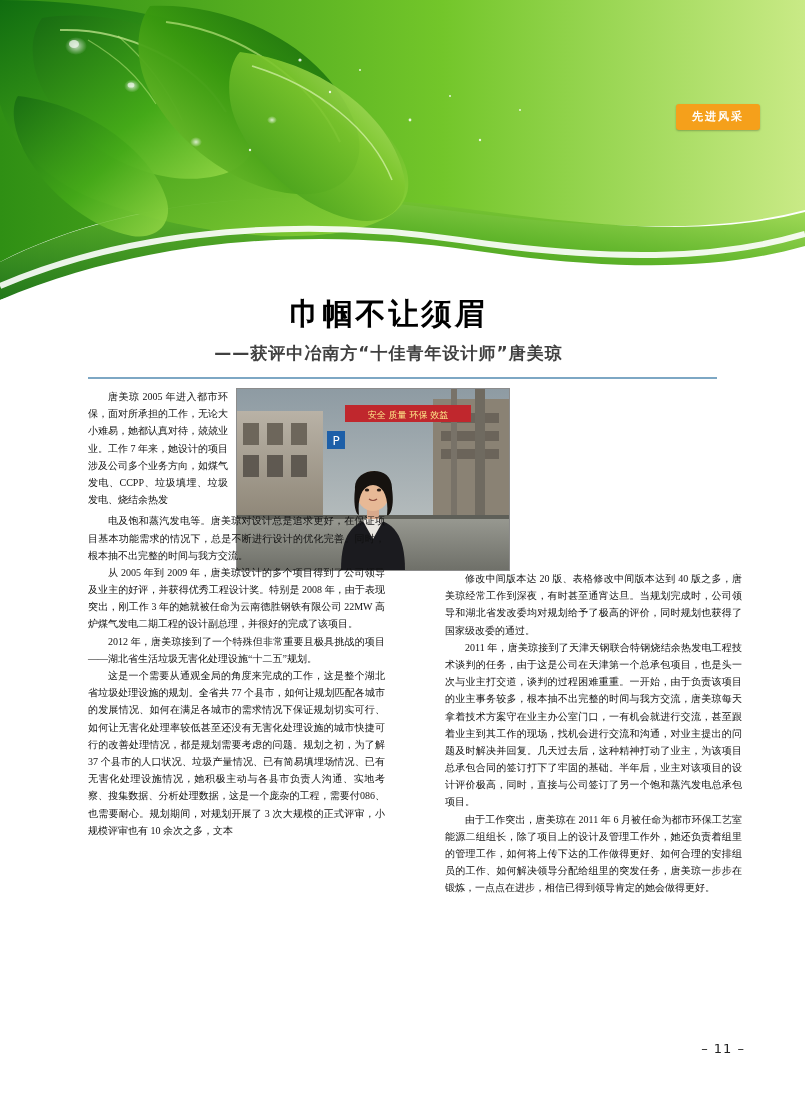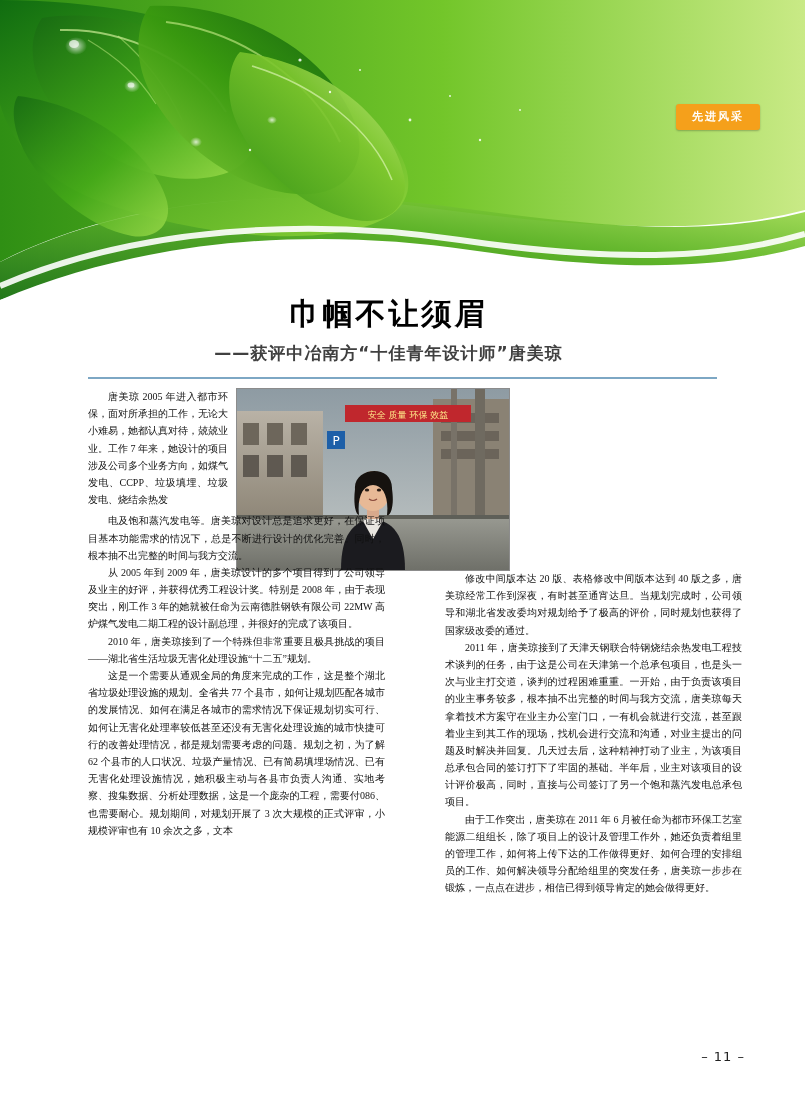--- a/index.html
+++ b/index.html
@@ -137,21 +137,21 @@
   }
   .lead-para p { text-indent: 2em; }
 
   
   .below-photo { margin-top: 4px; }
 
   
   .page-number {
     position: absolute;
     right: 60px;
-    bottom: 36px;
+    bottom: 44px;
     font-family: "DejaVu Sans", "Liberation Sans", sans-serif;
     font-size: 13px;
     color: #222222;
     letter-spacing: 1px;
     text-align: center;
   }
 </style>
 </head>
 <body>
 
@@ -320,22 +320,22 @@
         </svg>
       </div>
 
       <div class="col col-left">
         <div class="lead-para">
           <p>唐美琼 2005 年进入都市环保，面对所承担的工作，无论大小难易，她都认真对待，兢兢业业。工作 7 年来，她设计的项目涉及公司多个业务方向，如煤气发电、CCPP、垃圾填埋、垃圾发电、烧结余热发</p>
         </div>
         <div class="below-photo">
           <p>电及饱和蒸汽发电等。唐美琼对设计总是追求更好，在保证项目基本功能需求的情况下，总是不断进行设计的优化完善。同时，根本抽不出完整的时间与我方交流。</p>
           <p>从 2005 年到 2009 年，唐美琼设计的多个项目得到了公司领导及业主的好评，并获得优秀工程设计奖。特别是 2008 年，由于表现突出，刚工作 3 年的她就被任命为云南德胜钢铁有限公司 22MW 高炉煤气发电二期工程的设计副总理，并很好的完成了该项目。</p>
-          <p>2010 年，唐美琼接到了一个特殊但非常重要且极具挑战的项目——湖北省生活垃圾无害化处理设施“十二五”规划。</p>
-          <p>这是一个需要从通观全局的角度来完成的工作，这是整个湖北省垃圾处理设施的规划。全省共 77 个县市，如何让规划匹配各城市的发展情况、如何在满足各城市的需求情况下保证规划切实可行、如何让无害化处理率较低甚至还没有无害化处理设施的城市快捷可行的改善处理情况，都是规划需要考虑的问题。规划之初，为了解 62 个县市的人口状况、垃圾产量情况、已有简易填埋场情况、已有无害化处理设施情况，她积极主动与各县市负责人沟通、实地考察、搜集数据、分析处理数据，这是一个庞杂的工程，需要付086、也需要耐心。规划期间，对规划开展了 3 次大规模的正式评审，小规模评审也有 10 余次之多，文本</p>
+          <p>2012 年，唐美琼接到了一个特殊但非常重要且极具挑战的项目——湖北省生活垃圾无害化处理设施“十二五”规划。</p>
+          <p>这是一个需要从通观全局的角度来完成的工作，这是整个湖北省垃圾处理设施的规划。全省共 77 个县市，如何让规划匹配各城市的发展情况、如何在满足各城市的需求情况下保证规划切实可行、如何让无害化处理率较低甚至还没有无害化处理设施的城市快捷可行的改善处理情况，都是规划需要考虑的问题。规划之初，为了解 37 个县市的人口状况、垃圾产量情况、已有简易填埋场情况、已有无害化处理设施情况，她积极主动与各县市负责人沟通、实地考察、搜集数据、分析处理数据，这是一个庞杂的工程，需要付086、也需要耐心。规划期间，对规划开展了 3 次大规模的正式评审，小规模评审也有 10 余次之多，文本</p>
         </div>
       </div>
 
       <div class="col col-right">
         <div style="height:182px"></div>
         <p>修改中间版本达 20 版、表格修改中间版本达到 40 版之多，唐美琼经常工作到深夜，有时甚至通宵达旦。当规划完成时，公司领导和湖北省发改委均对规划给予了极高的评价，同时规划也获得了国家级改委的通过。</p>
         <p>2011 年，唐美琼接到了天津天钢联合特钢烧结余热发电工程技术谈判的任务，由于这是公司在天津第一个总承包项目，也是头一次与业主打交道，谈判的过程困难重重。一开始，由于负责该项目的业主事务较多，根本抽不出完整的时间与我方交流，唐美琼每天拿着技术方案守在业主办公室门口，一有机会就进行交流，甚至跟着业主到其工作的现场，找机会进行交流和沟通，对业主提出的问题及时解决并回复。几天过去后，这种精神打动了业主，为该项目总承包合同的签订打下了牢固的基础。半年后，业主对该项目的设计评价极高，同时，直接与公司签订了另一个饱和蒸汽发电总承包项目。</p>
         <p>由于工作突出，唐美琼在 2011 年 6 月被任命为都市环保工艺室能源二组组长，除了项目上的设计及管理工作外，她还负责着组里的管理工作，如何将上传下达的工作做得更好、如何合理的安排组员的工作、如何解决领导分配给组里的突发任务，唐美琼一步步在锻炼，一点点在进步，相信已得到领导肯定的她会做得更好。</p>
       </div>
 

